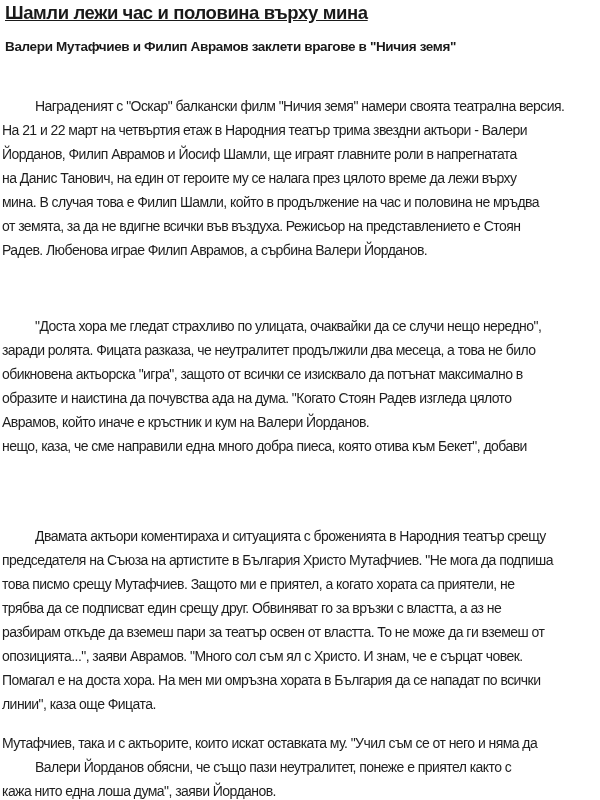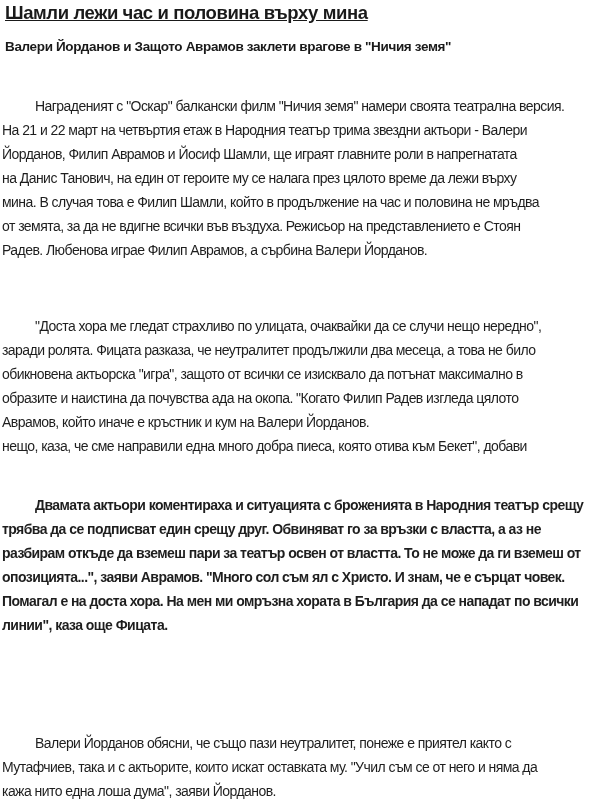--- a/index.html
+++ b/index.html
@@ -54,47 +54,49 @@
       color: #1e1e1e;
     }
     .line.first {
       padding-left: 33px;
     }
   </style>
 </head>
 <body>
 
 <h1 class="title">Шамли лежи час и половина върху мина</h1>
-<h2 class="subtitle">Валери Йорданов и Защото Аврамов заклети врагове в "Ничия земя"</h2>
+<h2 class="subtitle">Валери Мутафчиев и Филип Аврамов заклети врагове в "Ничия земя"</h2>
 
 <div class="para" style="top: 94px;">
   <span class="line first">Награденият с "Оскар" балкански филм "Ничия земя" намери своята театрална версия.</span>
   <span class="line">На 21 и 22 март на четвъртия етаж в Народния театър трима звездни актьори - Валери</span>
   <span class="line">Йорданов, Филип Аврамов и Йосиф Шамли, ще играят главните роли в напрегнатата</span>
   <span class="line">на Данис Танович, на един от героите му се налага през цялото време да лежи върху</span>
   <span class="line">мина. В случая това е Филип Шамли, който в продължение на час и половина не мръдва</span>
   <span class="line">от земята, за да не вдигне всички във въздуха. Режисьор на представлението е Стоян</span>
   <span class="line">Радев. Любенова играе Филип Аврамов, а сърбина Валери Йорданов.</span>
 </div>
 
 <div class="para" style="top: 314px;">
   <span class="line first">"Доста хора ме гледат страхливо по улицата, очаквайки да се случи нещо нередно",</span>
   <span class="line">заради ролята. Фицата разказа, че неутралитет продължили два месеца, а това не било</span>
   <span class="line">обикновена актьорска "игра", защото от всички се изисквало да потънат максимално в</span>
-  <span class="line">образите и наистина да почувства ада на окопа. "Когато Филип Радев изгледа цялото</span>
+  <span class="line">образите и наистина да почувства ада на дума. "Когато Стоян Радев изгледа цялото</span>
   <span class="line">Аврамов, който иначе е кръстник и кум на Валери Йорданов.</span>
   <span class="line">нещо, каза, че сме направили една много добра пиеса, която отива към Бекет", добави</span>
 </div>
 
-<div class="para" style="top: 493px; font-weight: bold;">
+<div class="para" style="top: 524px;">
   <span class="line first">Двамата актьори коментираха и ситуацията с броженията в Народния театър срещу</span>
+  <span class="line">председателя на Съюза на артистите в България Христо Мутафчиев. "Не мога да подпиша</span>
+  <span class="line">това писмо срещу Мутафчиев. Защото ми е приятел, а когато хората са приятели, не</span>
   <span class="line">трябва да се подписват един срещу друг. Обвиняват го за връзки с властта, а аз не</span>
   <span class="line">разбирам откъде да вземеш пари за театър освен от властта. То не може да ги вземеш от</span>
   <span class="line">опозицията...", заяви Аврамов. "Много сол съм ял с Христо. И знам, че е сърцат човек.</span>
   <span class="line">Помагал е на доста хора. На мен ми омръзна хората в България да се нападат по всички</span>
   <span class="line">линии", каза още Фицата.</span>
 </div>
 
 <div class="para" style="top: 731px;">
+  <span class="line">Мутафчиев, така и с актьорите, които искат оставката му. "Учил съм се от него и няма да</span>
   <span class="line first">Валери Йорданов обясни, че също пази неутралитет, понеже е приятел както с</span>
-  <span class="line">Мутафчиев, така и с актьорите, които искат оставката му. "Учил съм се от него и няма да</span>
   <span class="line">кажа нито една лоша дума", заяви Йорданов.</span>
 </div>
 
 </body></html>

